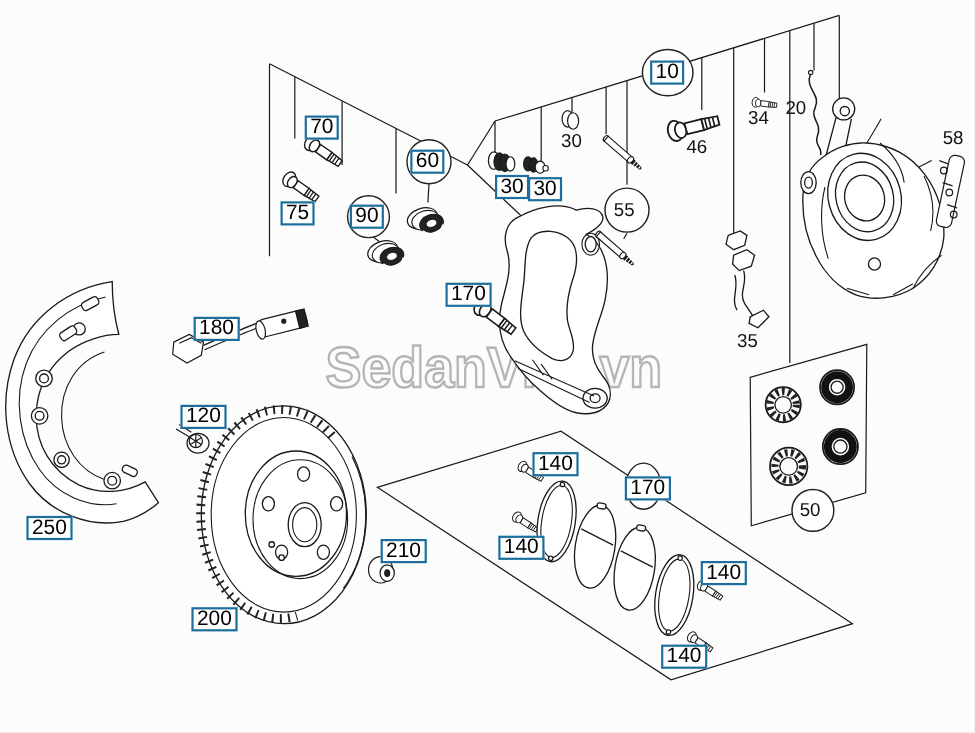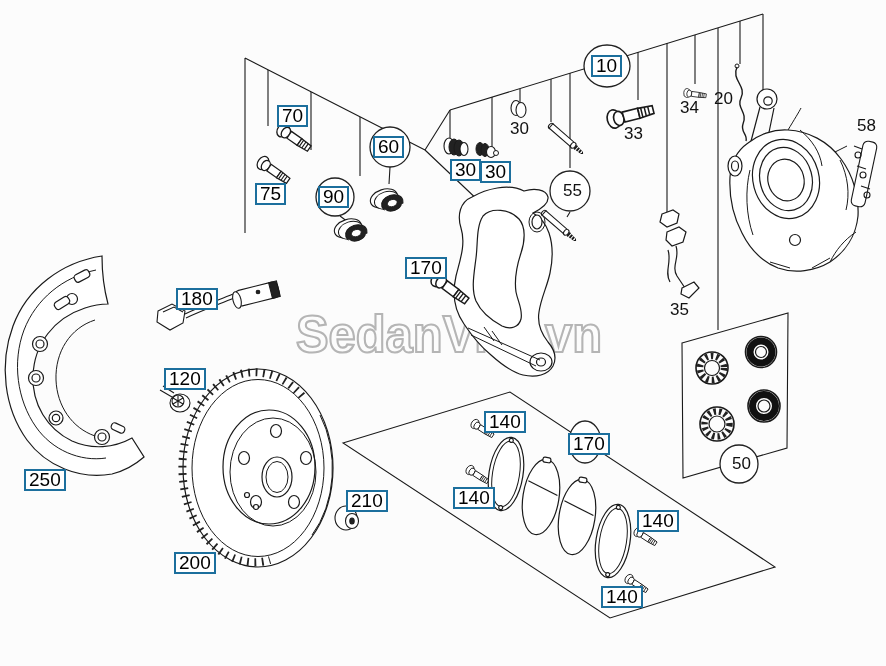--- a/index.html
+++ b/index.html
@@ -10,21 +10,21 @@
   .stage svg{position:absolute;left:0;top:0;}
   .plabel{
     position:absolute;border:2.5px solid #1c6f9d;background:#fff;color:#000;
     font-size:19px;line-height:16px;padding:1px 3px 1px 3px;white-space:nowrap;
     font-family:"Liberation Sans","DejaVu Sans",sans-serif;cursor:pointer;
   }
   .ptext{
     position:absolute;color:#111;font-size:17px;line-height:18px;white-space:nowrap;
     font-family:"Liberation Sans","DejaVu Sans",sans-serif;
   }
-  .ctext{width:24px;text-align:right;}
+  .ctext{width:24px;text-align:left;}
 </style>
 </head>
 <body>
 
 <div class="stage">
 
 <svg width="886" height="666" viewBox="0 0 886 666">
 
   <text x="296" y="352" font-size="52" font-weight="bold" textLength="306" lengthAdjust="spacingAndGlyphs" fill="none" stroke="#b5b5b5" stroke-width="2.2" style="paint-order:stroke">SedanViet.vn</text>
 
@@ -270,21 +270,21 @@
 <div class="plabel" style="left:24px;top:469px">250</div>
 <div class="plabel" style="left:174px;top:552px">200</div>
 <div class="plabel" style="left:346px;top:490px">210</div>
 <div class="plabel" style="left:568px;top:433px">170</div>
 <div class="plabel" style="left:484px;top:411px">140</div>
 <div class="plabel" style="left:453px;top:487px">140</div>
 <div class="plabel" style="left:637px;top:510px">140</div>
 <div class="plabel" style="left:601px;top:586px">140</div>
 
 <div class="ptext" style="left:510px;top:120px">30</div>
-<div class="ptext" style="left:624px;top:125px">33</div>
+<div class="ptext" style="left:624px;top:125px">46</div>
 <div class="ptext" style="left:680px;top:99px">34</div>
 <div class="ptext" style="left:714px;top:90px">20</div>
 <div class="ptext" style="left:857px;top:117px">58</div>
 <div class="ptext" style="left:670px;top:301px">35</div>
 <div class="ptext ctext" style="left:558px;top:182px">55</div>
 <div class="ptext ctext" style="left:727px;top:455px">50</div>
 
 </div>
 
 </body></html>

